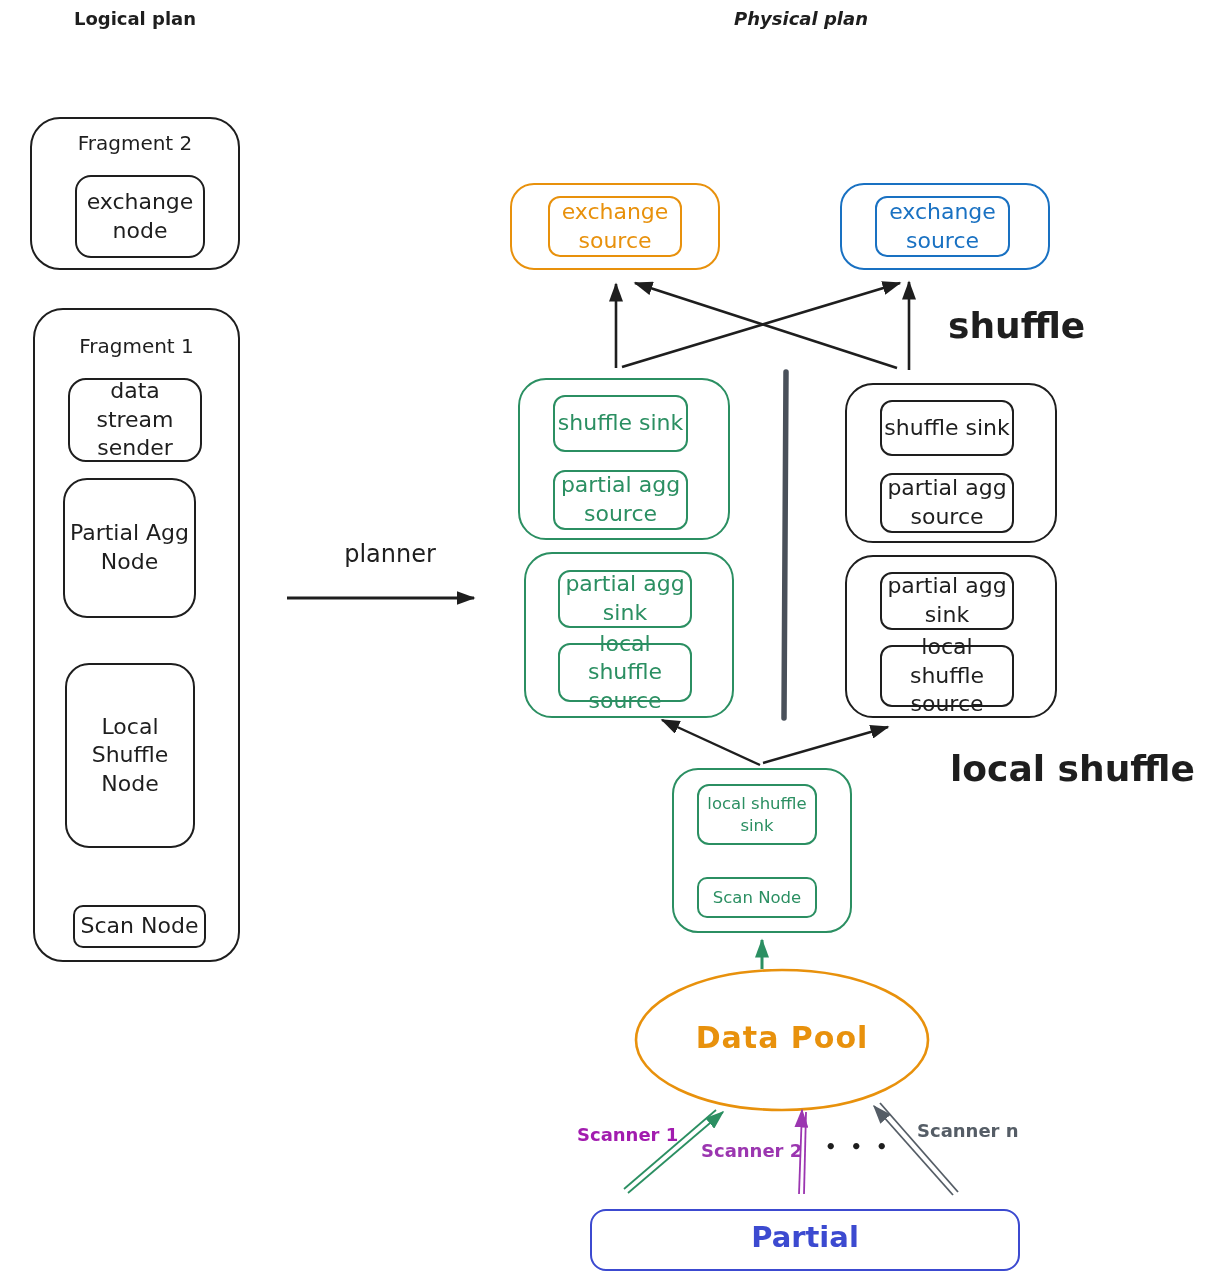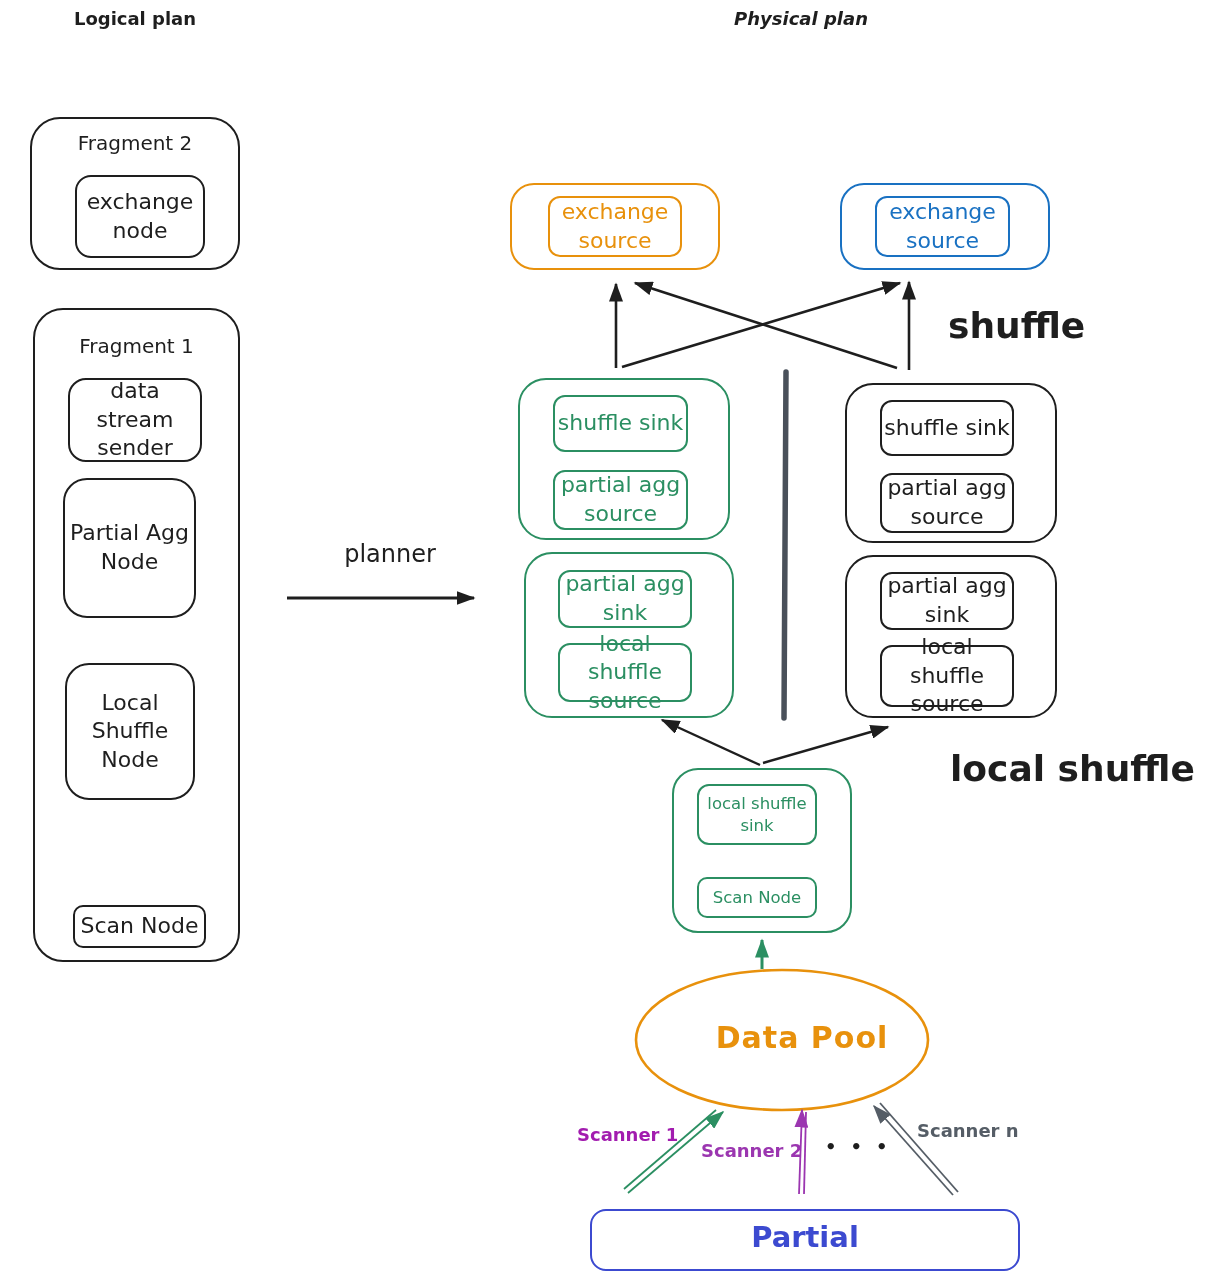--- a/index.html
+++ b/index.html
@@ -69,21 +69,21 @@
 <div class="node" style="left:75px;top:175px;width:130px;height:83px;">exchange
 node</div>
 
 <div class="group" style="left:33px;top:308px;width:207px;height:654px;"></div>
 <div class="grouplabel" style="left:33px;top:334px;width:207px;">Fragment 1</div>
 <div class="node" style="left:68px;top:378px;width:134px;height:84px;border-radius:18px;">data
 stream
 sender</div>
 <div class="node" style="left:63px;top:478px;width:133px;height:140px;border-radius:24px;">Partial Agg
 Node</div>
-<div class="node" style="left:65px;top:663px;width:130px;height:137px;border-radius:24px;">Local
+<div class="node" style="left:65px;top:663px;width:130px;height:185px;border-radius:24px;">Local
 Shuffle
 Node</div>
 <div class="node" style="left:73px;top:905px;width:133px;height:43px;border-radius:10px;">Scan Node</div>
 
 <div class="abs" style="left:310px;top:540px;width:160px;text-align:center;font-size:24px;">planner</div>
 
 <div class="group orange" style="left:510px;top:183px;width:210px;height:87px;border-radius:24px;"></div>
 <div class="node orange" style="left:548px;top:196px;width:134px;height:61px;border-radius:12px;border-width:2px;">exchange
 source</div>
 <div class="group blue" style="left:840px;top:183px;width:210px;height:87px;border-radius:24px;"></div>
@@ -114,21 +114,21 @@
 <div class="node" style="left:880px;top:645px;width:134px;height:62px;border-radius:12px;border-width:2px;">local shuffle
 source</div>
 
 <div class="biglabel" style="left:950px;top:748px;">local shuffle</div>
 
 <div class="group green" style="left:672px;top:768px;width:180px;height:165px;border-radius:26px;"></div>
 <div class="node green" style="left:697px;top:784px;width:120px;height:61px;border-radius:12px;border-width:2px;font-size:16.5px;">local shuffle
 sink</div>
 <div class="node green" style="left:697px;top:877px;width:120px;height:41px;border-radius:10px;border-width:2px;font-size:16.5px;">Scan Node</div>
 
-<div class="abs" style="left:656px;top:1020px;width:292px;text-align:center;font-size:30px;font-weight:600;color:#e8910c;letter-spacing:1px;">Data Pool</div>
+<div class="abs" style="left:636px;top:1020px;width:292px;text-align:center;font-size:30px;font-weight:600;color:#e8910c;letter-spacing:1px;">Data Pool</div>
 
 <div class="abs" style="left:577px;top:1124px;font-size:18px;font-weight:600;color:#a21caf;">Scanner 1</div>
 <div class="abs" style="left:701px;top:1140px;font-size:18px;font-weight:700;color:#9b36b0;">Scanner 2</div>
 <div class="abs" style="left:825px;top:1136px;font-size:18px;font-weight:700;letter-spacing:14px;">•••</div>
 <div class="abs" style="left:917px;top:1120px;font-size:18px;font-weight:600;color:#555d66;">Scanner n</div>
 
 <div class="group" style="left:590px;top:1209px;width:430px;height:62px;border-radius:16px;border-color:#3c4ad0;"></div>
 <div class="abs" style="left:590px;top:1220px;width:430px;text-align:center;font-size:29px;font-weight:600;color:#3c4ad0;">Partial</div>
 
 </body></html>

